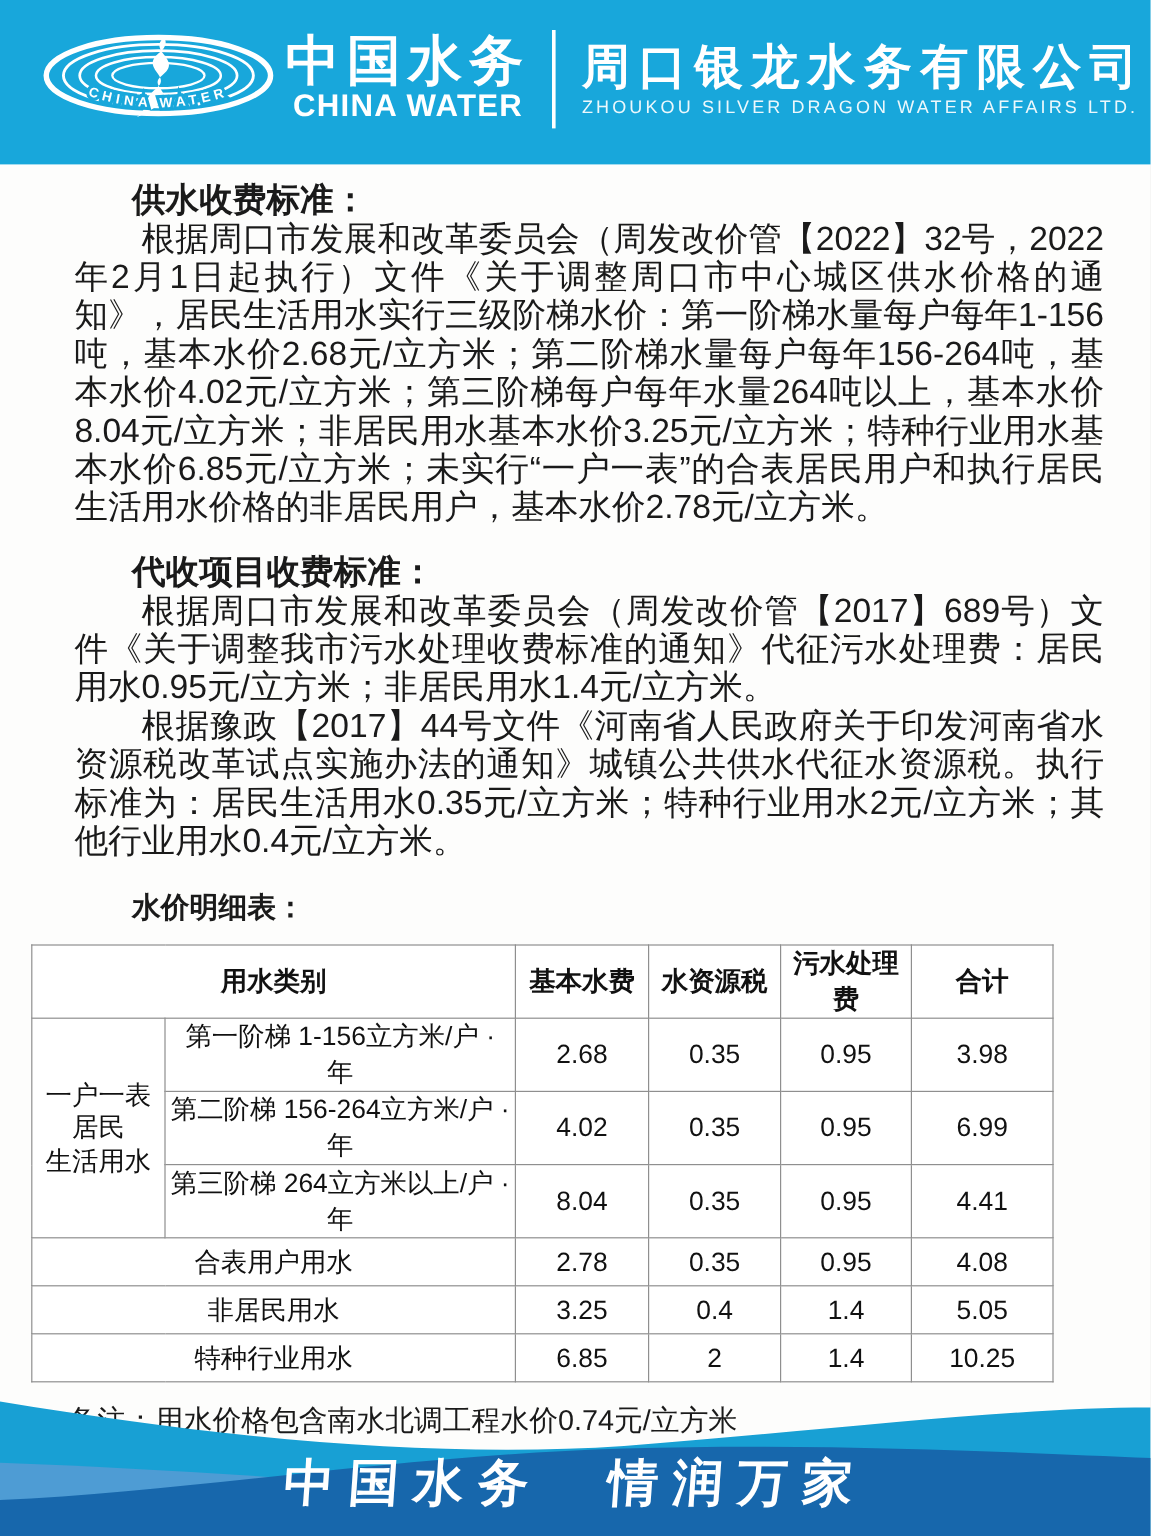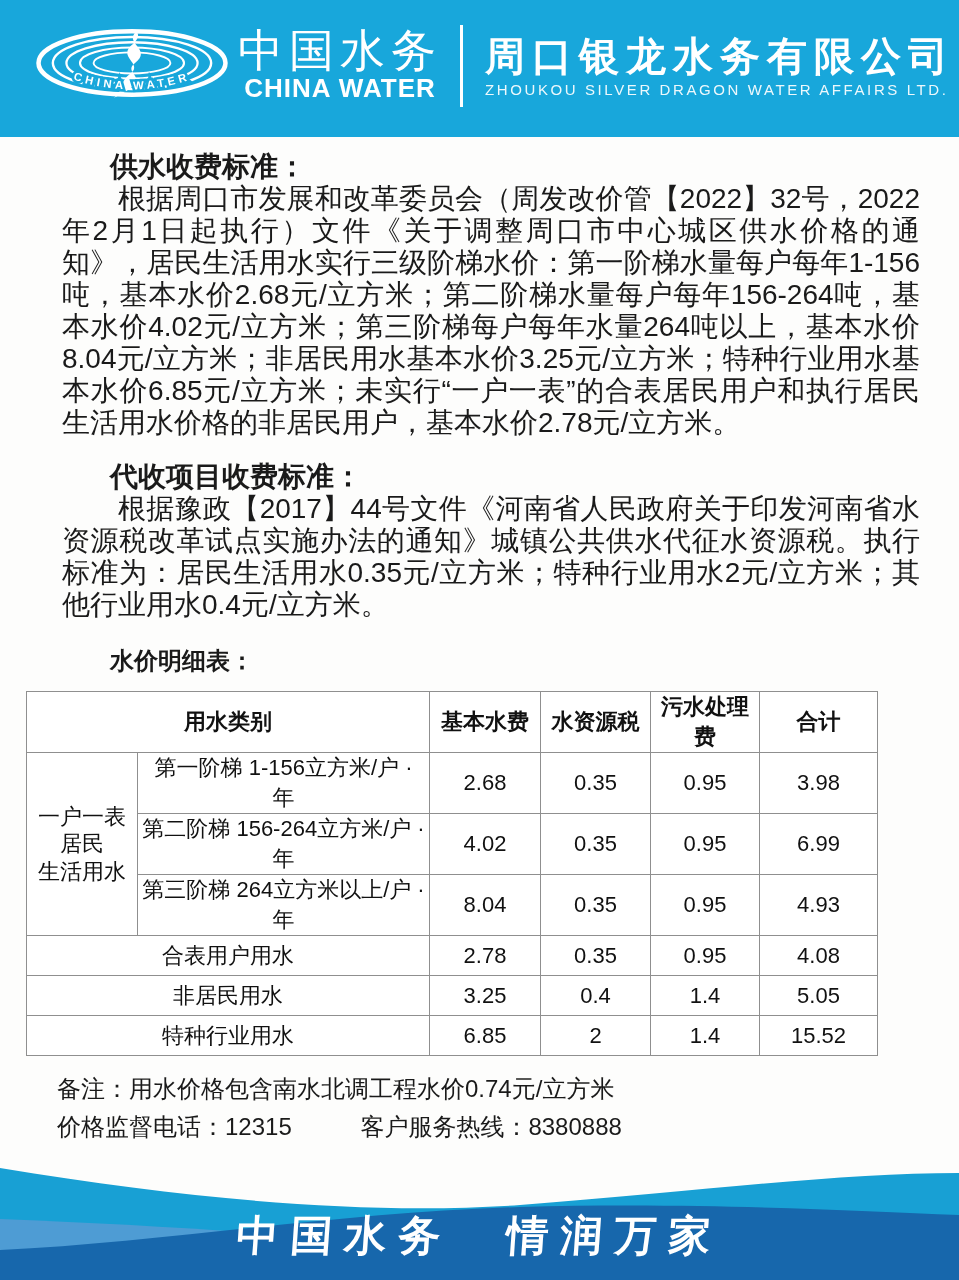--- a/index.html
+++ b/index.html
@@ -9,21 +9,21 @@
     font-family:"Liberation Sans", sans-serif; color:#1a1a1a;
   }
 
   
   .header {
     position:relative; height:137px; background:#18a7db;
     display:flex; align-items:center; box-sizing:border-box; padding:0 10px 6px 34px;
   }
   .emblem { width:196px; height:76px; flex:0 0 auto; }
   .brand { margin-left:8px; text-align:center; color:#fff; flex:0 0 auto; }
-  .brand-cn { font-size:45px; font-weight:normal; letter-spacing:6px; line-height:1.05; white-space:nowrap; }
+  .brand-cn { font-size:45px; font-weight:bold; letter-spacing:6px; line-height:1.05; white-space:nowrap; }
   .brand-en { font-size:26px; font-weight:bold; letter-spacing:1px; line-height:1.15; white-space:nowrap; }
   .header-divider { width:3px; height:82px; background:#fff; margin:0 22px 0 18px; flex:0 0 auto; }
   .company { color:#fff; }
   .company-cn { font-size:40px; font-weight:bold; letter-spacing:7px; line-height:1.1; white-space:nowrap; }
   .company-en { font-size:15px; letter-spacing:2.6px; color:rgba(255,255,255,0.92); margin-top:3px; white-space:nowrap; }
 
   
   .doc-title {
     margin:20px 0 8px; text-align:center;
     color:#18a7db; font-size:54px; line-height:60px; font-weight:bold; letter-spacing:4px;
@@ -98,20 +98,21 @@
       <div class="company-en">ZHOUKOU SILVER DRAGON WATER AFFAIRS LTD.</div>
     </div>
   </div>
 
 
   <div class="content">
     <div class="sec-heading">供水收费标准：</div>
     <p class="para">根据周口市发展和改革委员会（周发改价管【2022】32号，2022年2月1日起执行）文件《关于调整周口市中心城区供水价格的通知》，居民生活用水实行三级阶梯水价：第一阶梯水量每户每年1-156吨，基本水价2.68元/立方米；第二阶梯水量每户每年156-264吨，基本水价4.02元/立方米；第三阶梯每户每年水量264吨以上，基本水价8.04元/立方米；非居民用水基本水价3.25元/立方米；特种行业用水基本水价6.85元/立方米；未实行“一户一表”的合表居民用户和执行居民生活用水价格的非居民用户，基本水价2.78元/立方米。</p>
 
     <div class="sec-heading gap">代收项目收费标准：</div>
+    <p class="para">根据周口市发展和改革委员会（周发改价管【2017】689号）文件《关于调整我市污水处理收费标准的通知》代征污水处理费：居民用水0.95元/立方米；非居民用水1.4元/立方米。</p>
     <p class="para">根据豫政【2017】44号文件《河南省人民政府关于印发河南省水资源税改革试点实施办法的通知》城镇公共供水代征水资源税。执行标准为：居民生活用水0.35元/立方米；特种行业用水2元/立方米；其他行业用水0.4元/立方米。</p>
   </div>
 
   <div class="table-heading">水价明细表：</div>
 
   <table class="price-table">
     <colgroup>
       <col class="c-group">
         <col class="c-cat">
         <col class="c-basic">
@@ -142,42 +143,42 @@
       <td>4.02</td>
       <td>0.35</td>
       <td>0.95</td>
       <td>6.99</td>
     </tr>
     <tr>
       <td>第三阶梯 264立方米以上/户 · 年</td>
       <td>8.04</td>
       <td>0.35</td>
       <td>0.95</td>
-      <td>4.93</td>
+      <td>4.41</td>
     </tr>
     <tr>
       <td colspan="2">合表用户用水</td>
       <td>2.78</td>
       <td>0.35</td>
       <td>0.95</td>
       <td>4.08</td>
     </tr>
     <tr>
       <td colspan="2">非居民用水</td>
       <td>3.25</td>
       <td>0.4</td>
       <td>1.4</td>
       <td>5.05</td>
     </tr>
     <tr>
       <td colspan="2">特种行业用水</td>
       <td>6.85</td>
       <td>2</td>
       <td>1.4</td>
-      <td>15.52</td>
+      <td>10.25</td>
     </tr>
   </tbody>
     </table>
 
   <div class="notes">
     <div>备注：用水价格包含南水北调工程水价0.74元/立方米</div>
     <div class="notes-line2">
       <span>价格监督电话：12315</span>
       <span class="hotline">客户服务热线：8380888</span>
     </div>

